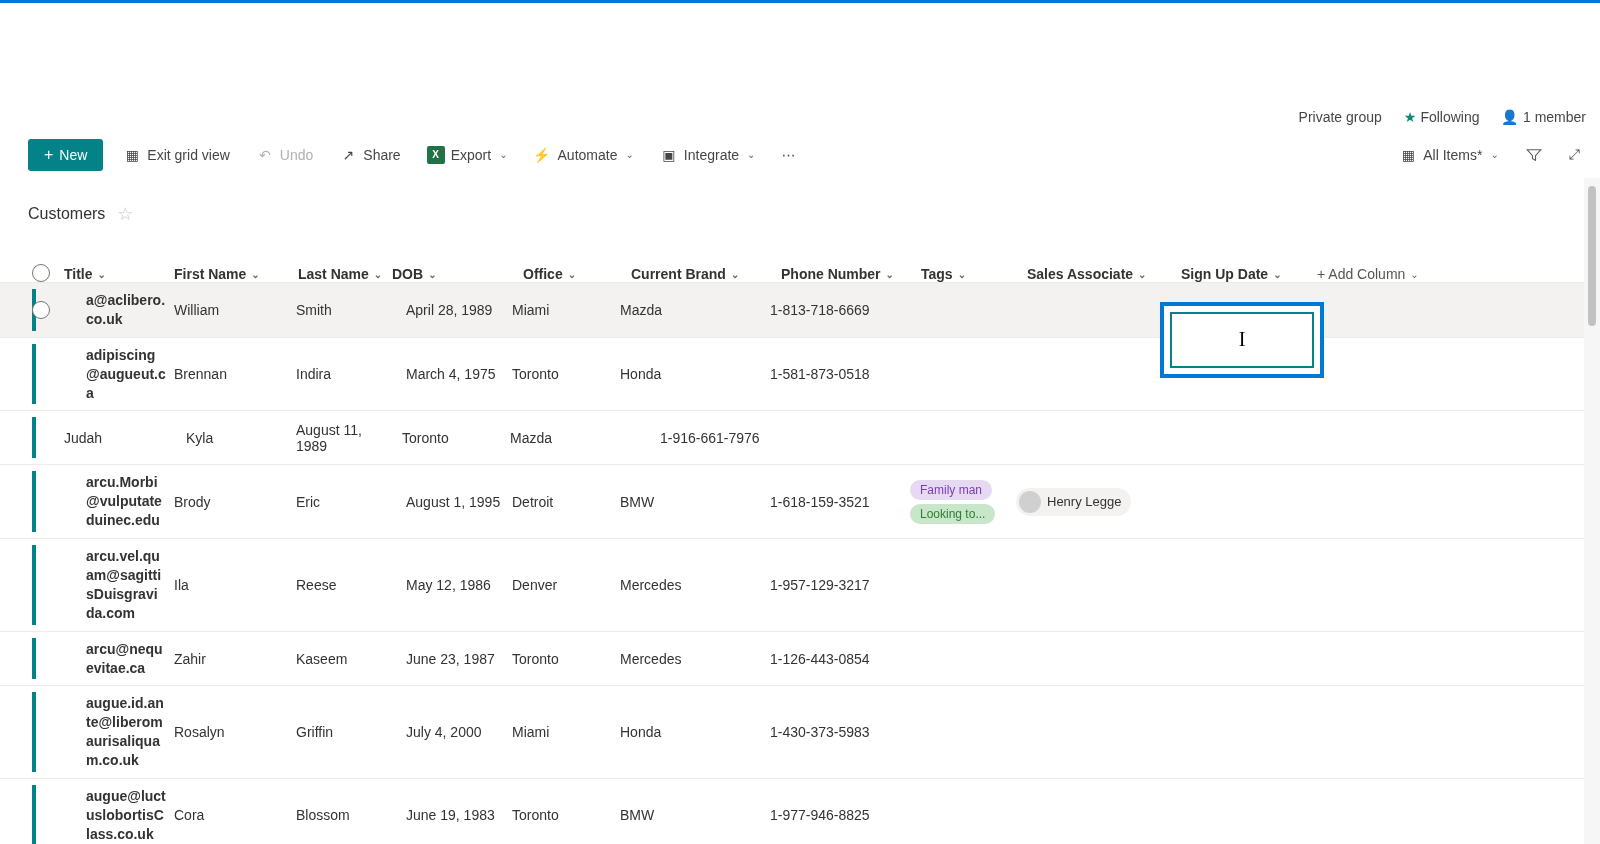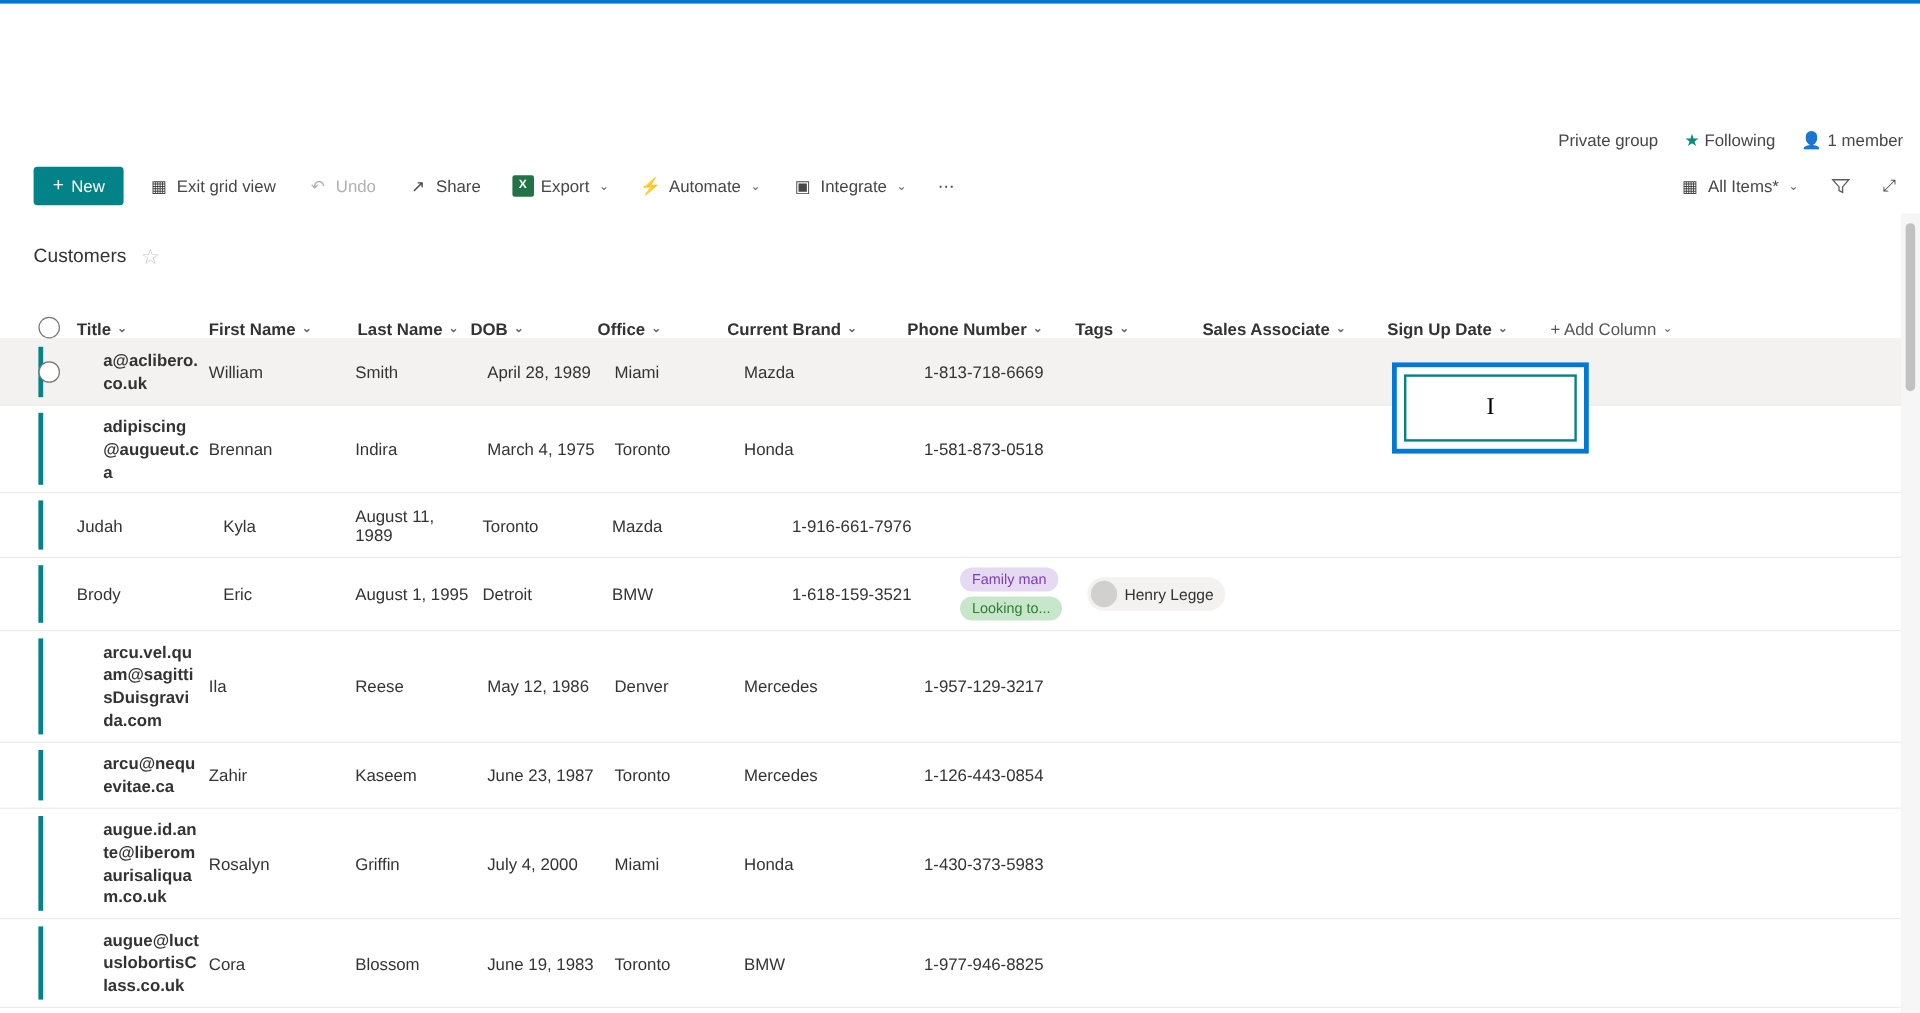--- a/index.html
+++ b/index.html
@@ -29,21 +29,21 @@
 .grid-wrap { position: relative; }
 .grid-header { display: flex; align-items: flex-end; height: 44px; border-bottom: 1px solid #edebe9; padding-left: 28px; }
 .hdr-check { width: 26px; display: flex; justify-content: center; margin-right: 10px;}
 .select-circle { width: 18px; height: 18px; border: 1px solid #767676; border-radius: 50%; background: #fff; }
 .col-head { display: flex; align-items: center; font-size: 14px; color: #333; font-weight: 600; cursor: pointer; }
 .col-head .chev-d { margin-left: 5px; font-size: 10px; color: #666; }
 .col-title { width: 110px; }
 .col-first { width: 124px; }
 .col-last { width: 94px; }
 .col-dob { width: 106px; }
-.col-office { width: 108px; }
+.col-office { width: 108px; margin-left: 25px; }
 .col-brand { width: 150px; }
 .col-phone { width: 140px; }
 .col-tags { width: 106px; }
 .col-assoc { width: 154px; }
 .col-date { width: 136px; }
 .col-add { color: #555; font-weight: 400; }
 
 .row { display: flex; align-items: center; min-height: 54px; border-bottom: 1px solid #edebe9; padding-left: 28px; padding-top: 8px; padding-bottom: 8px; position: relative; }
 .row.selected { background: #f3f2f1; }
 .row-accent { position: absolute; left: 32px; top: 6px; bottom: 6px; width: 4px; background: #038387; }
@@ -244,20 +244,21 @@
     <div class="cell cell-phone">1-916-661-7976</div>
     <div class="cell cell-tags"></div>
     <div class="cell cell-assoc"></div>
     <div class="cell cell-date"></div>
   </div>
       <div class="row">
     <div class="row-accent"></div>
     <div class="row-check">
           <div class="select-circle"></div>
         </div>
+    <div class="cell cell-title">arcu.Morbi@vulputateduinec.edu</div>
     <div class="cell cell-first">Brody</div>
     <div class="cell cell-last">Eric</div>
     <div class="cell cell-dob">August 1, 1995</div>
     <div class="cell cell-office">Detroit</div>
     <div class="cell cell-brand">BMW</div>
     <div class="cell cell-phone">1-618-159-3521</div>
     <div class="cell cell-tags">
           <span class="tag-pill tag-purple">Family man</span>
           <span class="tag-pill tag-green">Looking to...</span>
         </div>

